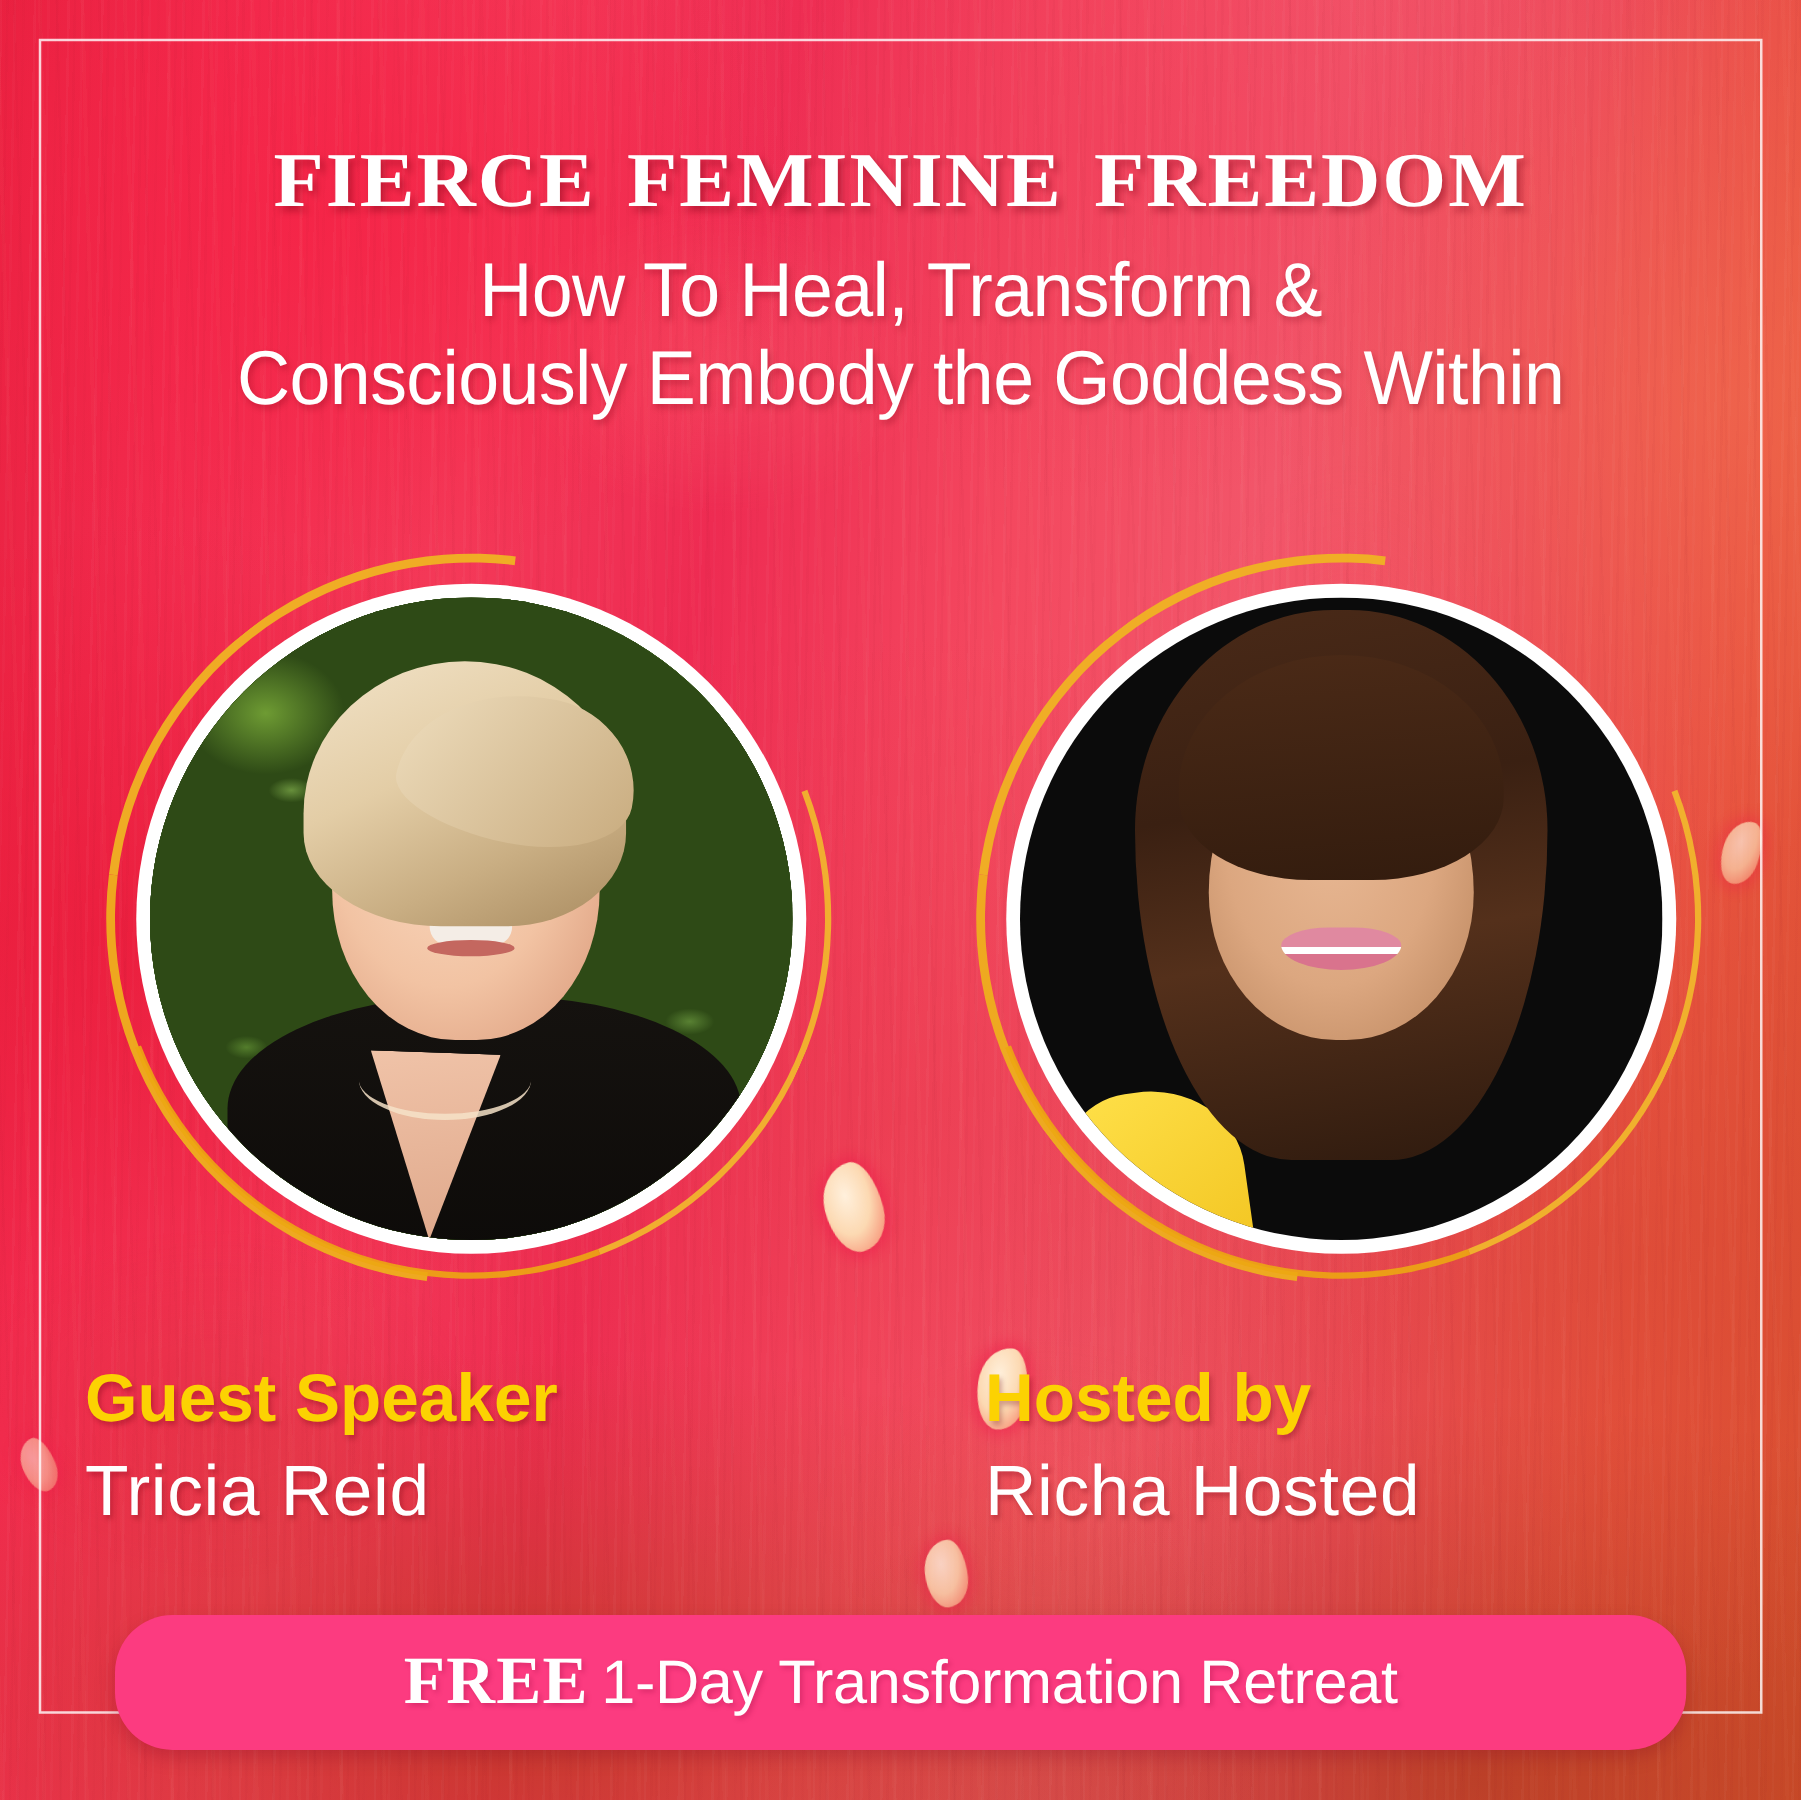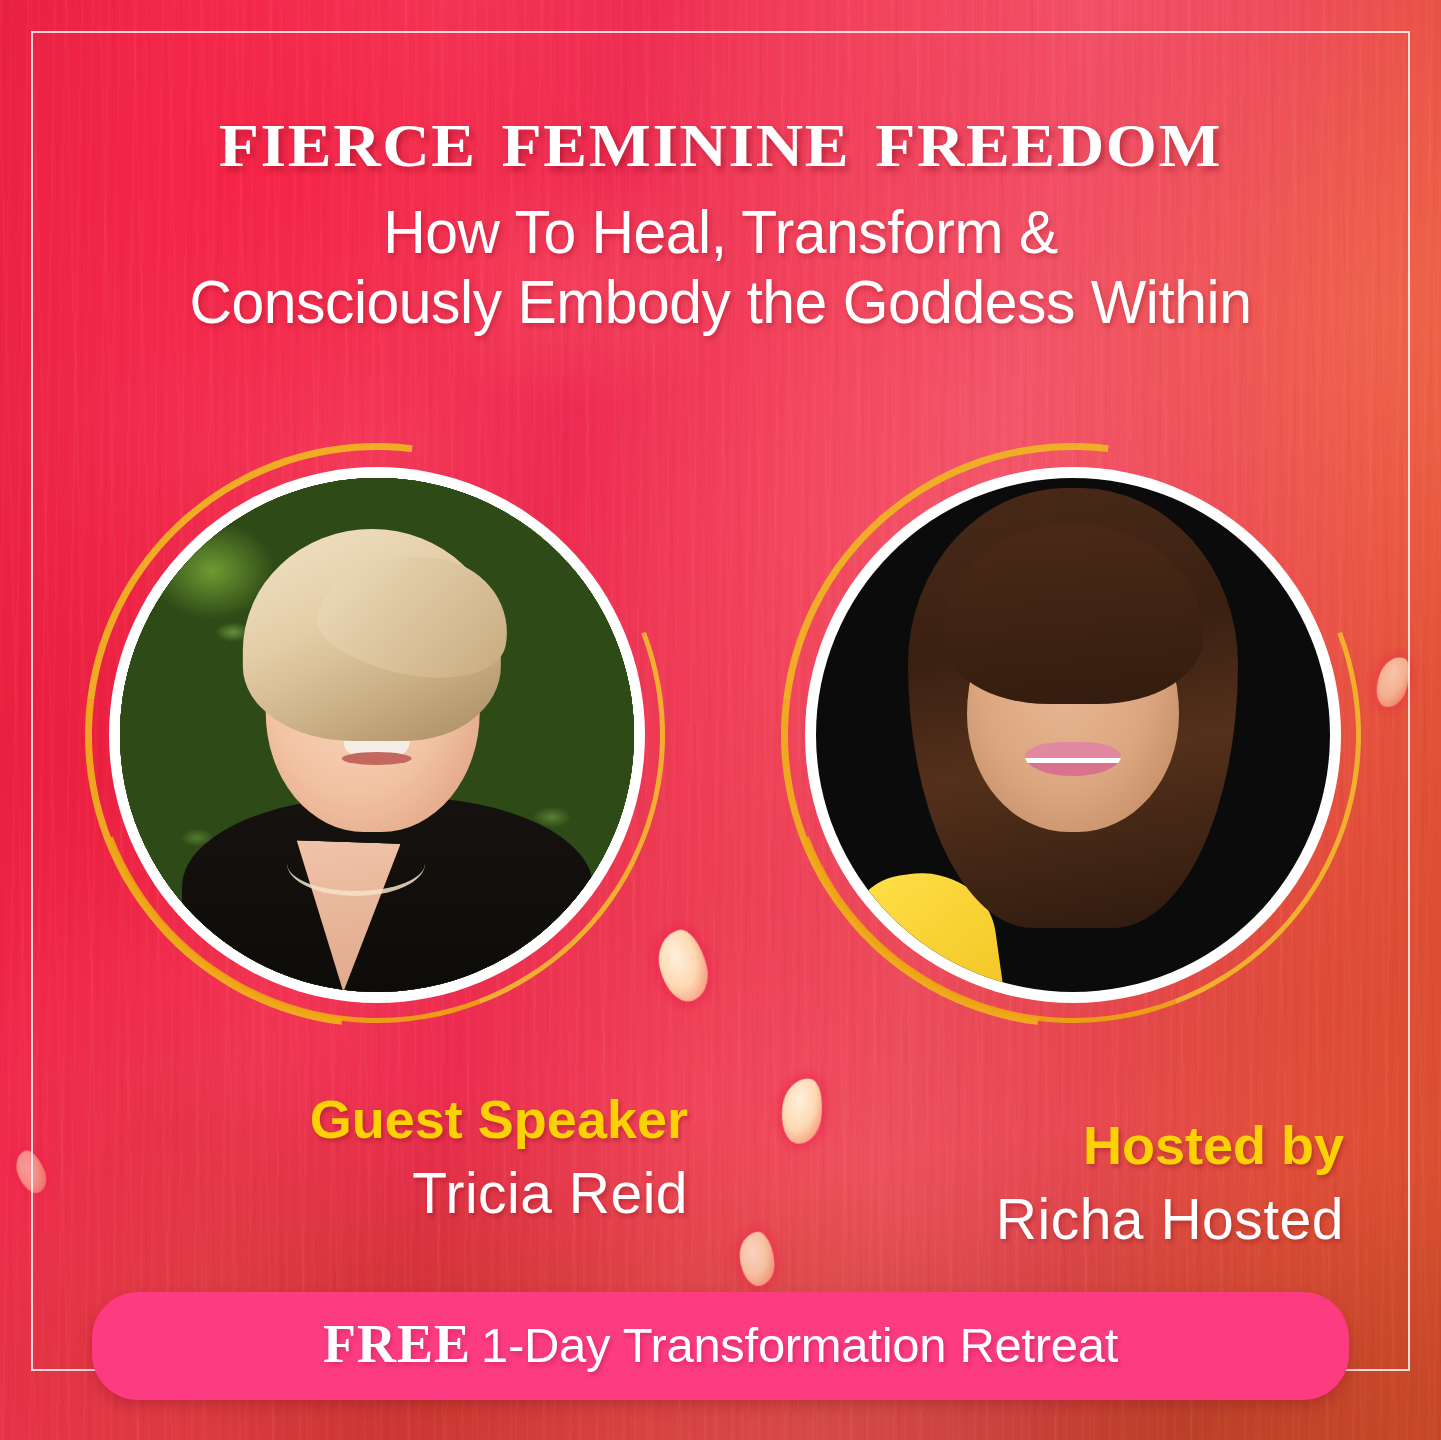--- a/index.html
+++ b/index.html
@@ -341,25 +341,25 @@
     width:96px; height:34px;
     transform:translateX(-50%);
     background: linear-gradient(180deg, #E089A0 0 46%, #FFFFFF 46% 62%, #D9738D 62% 100%);
     border-radius: 40% 40% 50% 50% / 42% 42% 58% 58%;
   }
 
   
   .caption {
     position: absolute;
     top: 1088px;
-    text-align: right;
+    text-align: left;
     width: 620px;
   }
   .caption.left  { left: 68px; }
-  .caption.right { left: 724px; margin-top: 26px; }
+  .caption.right { left: 788px; }
   .cap-role {
     font-family: "Liberation Sans", sans-serif;
     font-size: 54px;
     font-weight: 700;
     color: #FCD202;
     letter-spacing: 0px;
     text-shadow: 2px 3px 4px rgba(110,0,18,.30);
   }
   .cap-name {
     margin-top: 10px;

